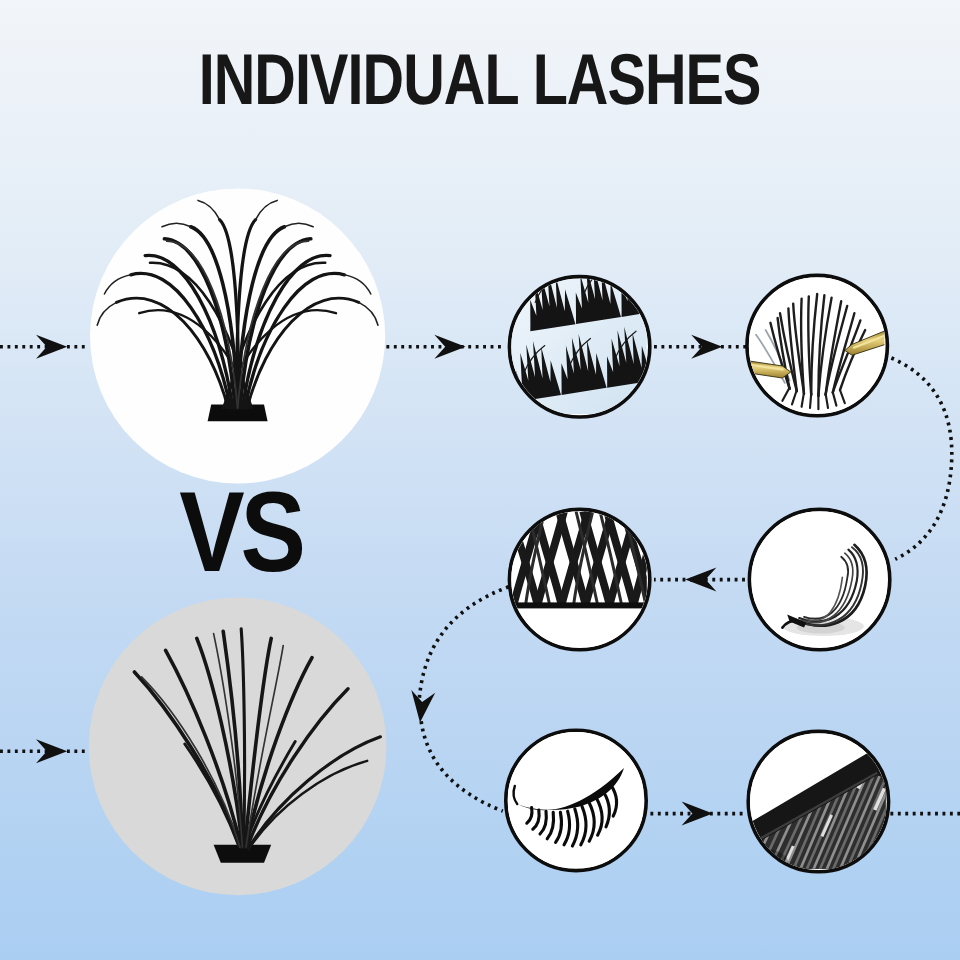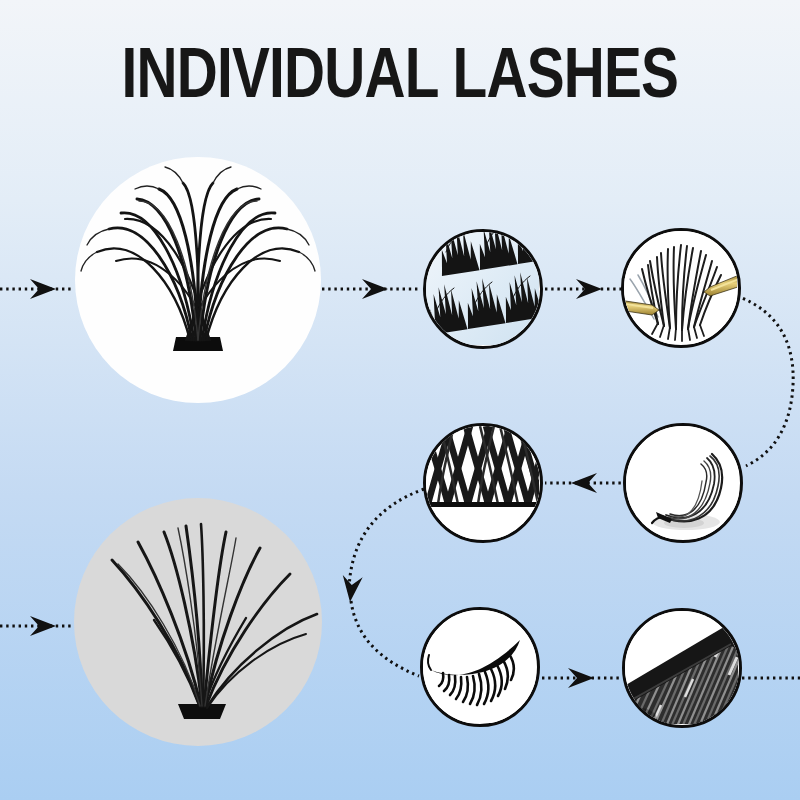--- a/index.html
+++ b/index.html
@@ -7,21 +7,21 @@
     --ink:#101010; --gray-fill:#d9d9d9; --gold:#cda94e; --photo-blue:#d8e7f4;
   }
   html,body{margin:0;padding:0;}
   .canvas{
     position:relative; width:800px; height:800px; overflow:hidden;
     background:linear-gradient(180deg,var(--bg-top) 0%, #e3edf7 25%, #c4daf3 62%, var(--bg-bottom) 100%);
     font-family:"Liberation Sans", sans-serif;
   }
   .title{
     position:absolute; top:32px; left:0; width:800px; margin:0;
-    text-align:center; font-size:71px; font-weight:bold; color:#171717;
+    text-align:center; font-size:60px; font-weight:bold; color:#171717;
     letter-spacing:-1px;
   }
   .title span{display:inline-block; transform:scaleX(0.80);}
   .vs{
     position:absolute; left:100px; top:390px; width:200px;
     text-align:center; font-size:95px; font-weight:bold; color:#0c0c0c;
     letter-spacing:-4px;
   }
   .vs span{display:inline-block; transform:scaleX(0.86);}
   .big-circle{position:absolute; border-radius:50%; overflow:hidden;}
@@ -96,20 +96,21 @@
         <path d="M212,72 C222,74 230,80 234,88"></path>
         <path d="M224,95 C232,99 238,106 240,114"></path>
         <path d="M84,32 C76,28 68,28 60,32"></path>
         <path d="M162,32 C170,28 178,28 186,32"></path>
         <path d="M108,26 C104,18 98,12 90,10"></path>
         <path d="M138,26 C142,18 148,12 156,10"></path>
       </g>
     </svg>
   </div>
 
+  <div class="vs"><span>VS</span></div>
 
   <div class="big-circle bottom">
     <svg viewBox="0 0 248 248">
       <path d="M104,206 L152,206 L146,221 L110,221 Z" fill="#0d0d0d"></path>
       <g fill="none" stroke="#161616" stroke-linecap="round">
         <path stroke-width="3" d="M126,208 C106,150 66,92 38,62"></path>
         <path stroke-width="3" d="M127,208 C112,145 84,80 64,44"></path>
         <path stroke-width="3" d="M128,208 C120,135 102,64 90,34"></path>
         <path stroke-width="3" d="M128,208 C126,130 116,56 112,28"></path>
         <path stroke-width="2.6" d="M129,208 C131,130 129,54 127,26"></path>

